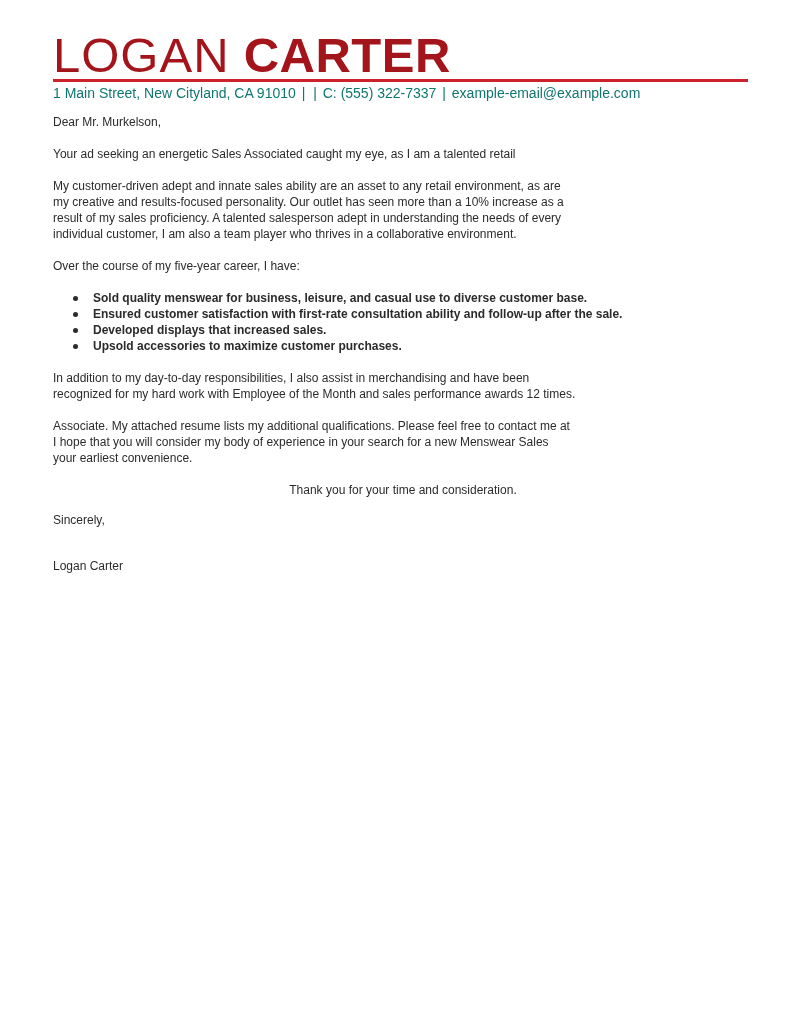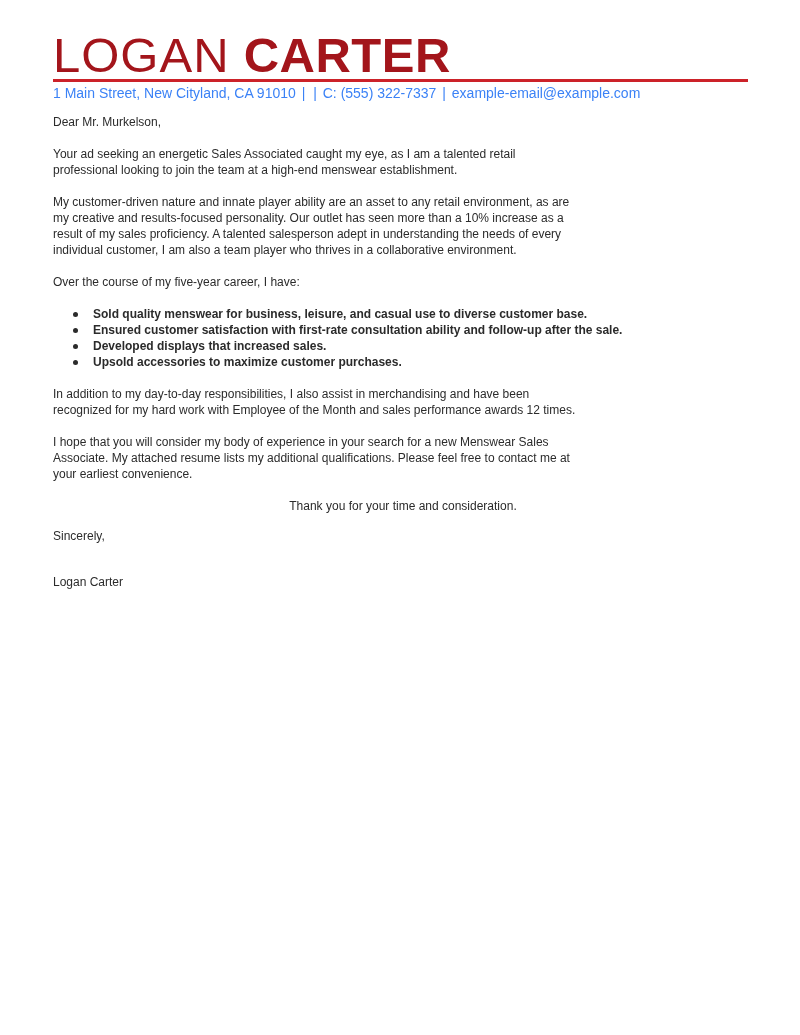--- a/index.html
+++ b/index.html
@@ -53,21 +53,21 @@
       height: 3px;
       background: #cc2229;
     }
     .contact {
       position: absolute;
       left: 0;
       top: 54px;
       font-size: 14px;
       line-height: 18px;
       white-space: nowrap;
-      color: #3b82f6;
+      color: #0f766e;
     }
     .contact .sep { padding: 0 2px; }
 
     .body {
       position: absolute;
       left: 0;
       top: 114px;
       width: 700px;
       font-size: 12px;
       line-height: 16px;
@@ -119,25 +119,24 @@
       <span class="sep">|</span>
       <span>example-email@example.com</span>
     </div>
   </div>
 
   <div class="body">
     <p>Dear Mr. Murkelson,</p>
 
     <p>
       <span class="ln">Your ad seeking an energetic Sales Associated caught my eye, as I am a talented retail</span>
-      <span class="ln">professional looking to join the team at a high-end menswear establishment.</span>
     </p>
 
     <p>
-      <span class="ln">My customer-driven nature and innate player ability are an asset to any retail environment, as are</span>
+      <span class="ln">My customer-driven adept and innate sales ability are an asset to any retail environment, as are</span>
       <span class="ln">my creative and results-focused personality. Our outlet has seen more than a 10% increase as a</span>
       <span class="ln">result of my sales proficiency. A talented salesperson adept in understanding the needs of every</span>
       <span class="ln">individual customer, I am also a team player who thrives in a collaborative environment.</span>
     </p>
 
     <p>Over the course of my five-year career, I have:</p>
 
     <ul class="bullets">
       <li>
         <span class="bullet"></span>
@@ -156,22 +155,22 @@
         <span>Upsold accessories to maximize customer purchases.</span>
       </li>
     </ul>
 
     <p>
       <span class="ln">In addition to my day-to-day responsibilities, I also assist in merchandising and have been</span>
       <span class="ln">recognized for my hard work with Employee of the Month and sales performance awards 12 times.</span>
     </p>
 
     <p>
+      <span class="ln">Associate. My attached resume lists my additional qualifications. Please feel free to contact me at</span>
       <span class="ln">I hope that you will consider my body of experience in your search for a new Menswear Sales</span>
-      <span class="ln">Associate. My attached resume lists my additional qualifications. Please feel free to contact me at</span>
       <span class="ln">your earliest convenience.</span>
     </p>
 
     <p class="closing">Thank you for your time and consideration.</p>
     <p class="signoff">Sincerely,</p>
     <p>Logan Carter</p>
   </div>
 </div>
 
 </body></html>

